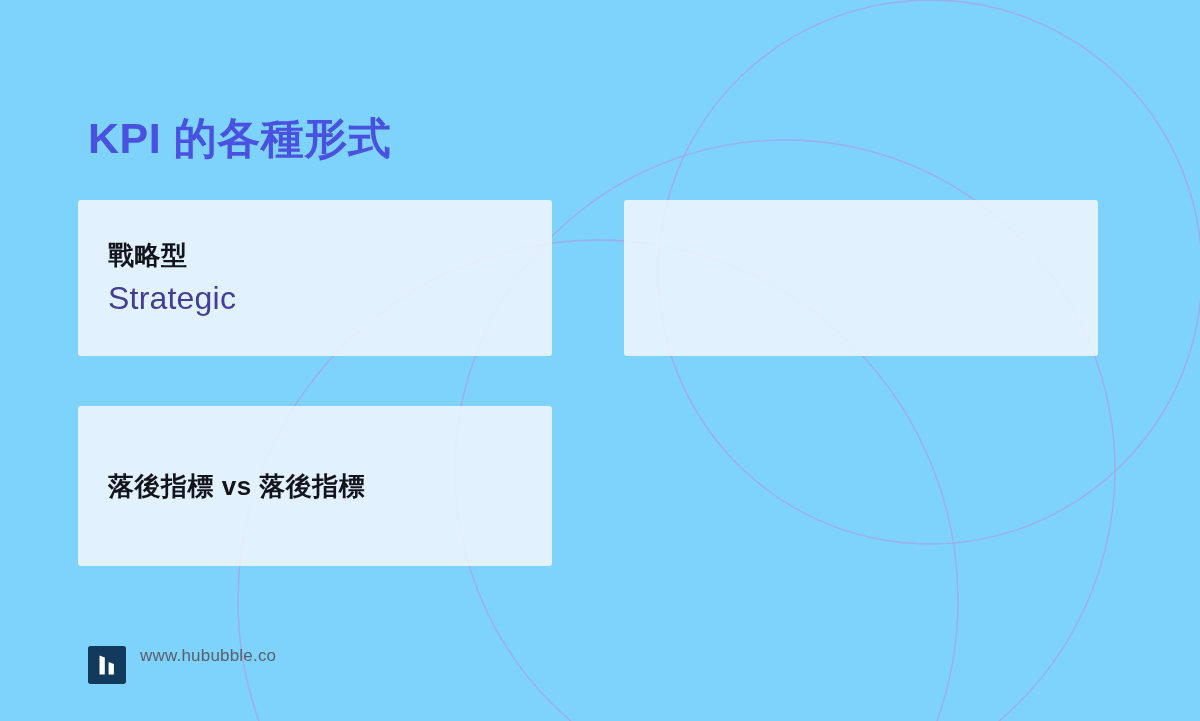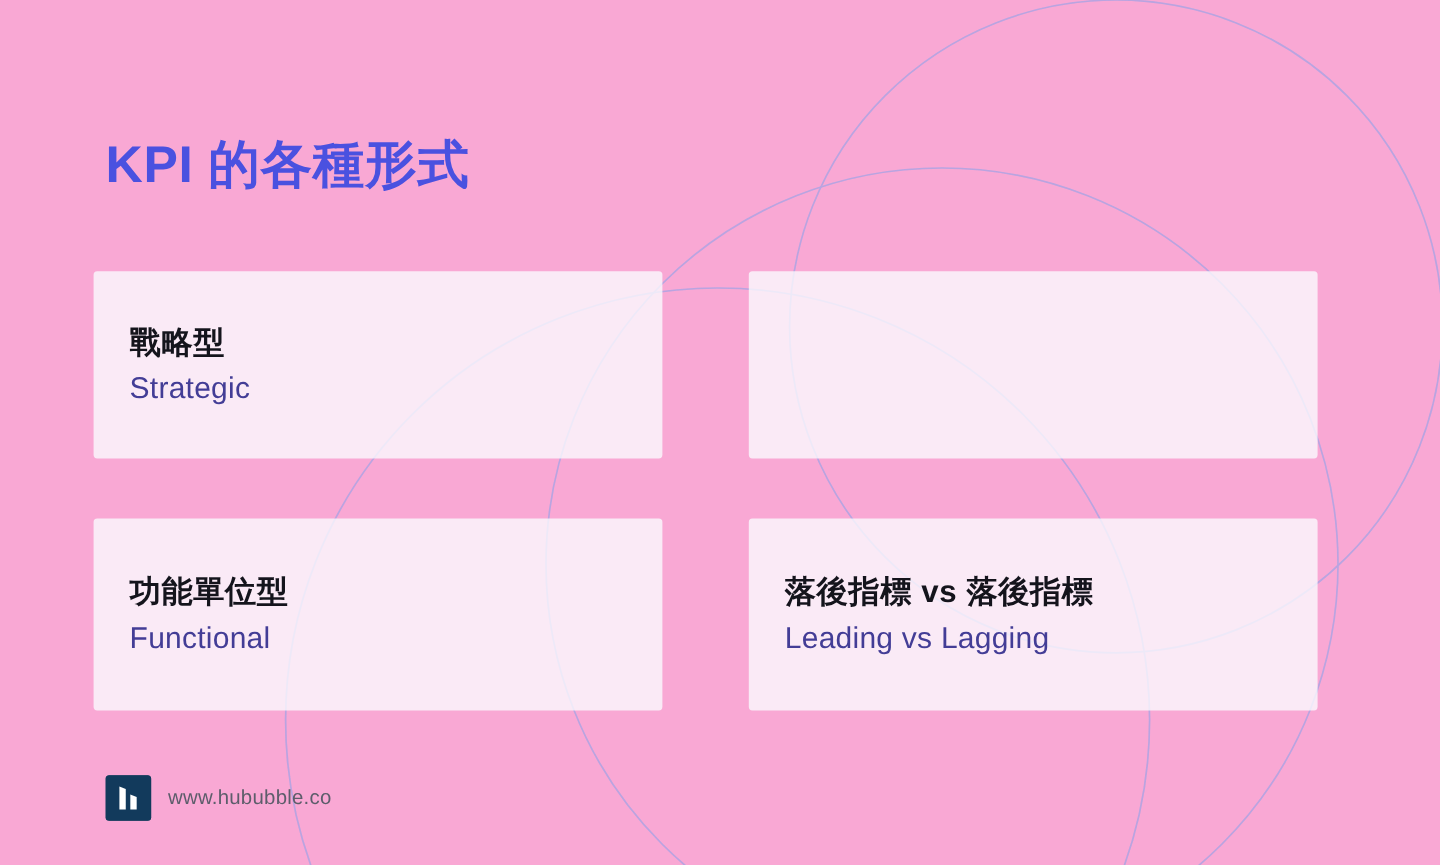--- a/index.html
+++ b/index.html
@@ -11,21 +11,21 @@
     height: 721px;
     overflow: hidden;
     font-family: "Liberation Sans", "DejaVu Sans", sans-serif;
     background: #edeef8;
   }
 
   #slide {
     position: relative;
     width: 1200px;
     height: 721px;
-    background: #f9a8d4;
+    background: #7dd3fc;
     overflow: hidden;
   }
 
   
   #bg-decor {
     position: absolute;
     inset: 0;
     width: 1200px;
     height: 721px;
     pointer-events: none;
@@ -41,21 +41,21 @@
     letter-spacing: 0.5px;
     color: #4a51e0;
     line-height: 1.2;
     white-space: nowrap;
   }
 
   
   #card-grid {
     position: absolute;
     left: 78px;
-    top: 226px;
+    top: 200px;
     width: 1020px;
     height: 366px;
     display: grid;
     grid-template-columns: 474px 474px;
     grid-template-rows: 156px 160px;
     column-gap: 72px;
     row-gap: 50px;
   }
 
   .card {
@@ -75,35 +75,34 @@
   .card-title-zh {
     font-size: 26px;
     font-weight: 700;
     color: #14141c;
     line-height: 1.25;
     letter-spacing: 0.5px;
     white-space: nowrap;
   }
   .card-title-en {
     margin-top: 7px;
-    font-size: 25px;
+    font-size: 32px;
     font-weight: 400;
     color: #433d96;
     line-height: 1.2;
     letter-spacing: 0.2px;
     white-space: nowrap;
   }
 
   
   #footer {
     position: absolute;
     left: 66px;
     top: 646px;
     display: flex;
-    align-items: center;
     gap: 14px;
     padding-left: 22px;
   }
   #brand-logo {
     width: 38px;
     height: 38px;
     background: #123a5c;
     border-radius: 3px;
     display: block;
   }
@@ -138,28 +137,23 @@
   <div id="card-grid">
 
     <div class="card">
       <div class="card-title-zh">戰略型</div>
       <div class="card-title-en">Strategic</div>
     </div>
 
     <div class="card">
     </div>
 
-    <div class="card row2">
-      <div class="card-title-zh">功能單位型</div>
-      <div class="card-title-en">Functional</div>
-    </div>
 
     <div class="card row2">
       <div class="card-title-zh">落後指標 vs 落後指標</div>
-      <div class="card-title-en">Leading vs Lagging</div>
     </div>
 
   </div>
 
   <div id="footer">
     <svg id="brand-logo" viewBox="0 0 38 38">
       <rect x="0" y="0" width="38" height="38" rx="3" fill="#123a5c"></rect>
       <path d="M11.5 9.5 L16.8 11.6 L16.8 28.5 L11.5 28.5 Z" fill="#ffffff"></path>
       <path d="M20.6 16.0 L25.9 18.1 L25.9 28.5 L20.6 28.5 Z" fill="#ffffff"></path>
     </svg>

